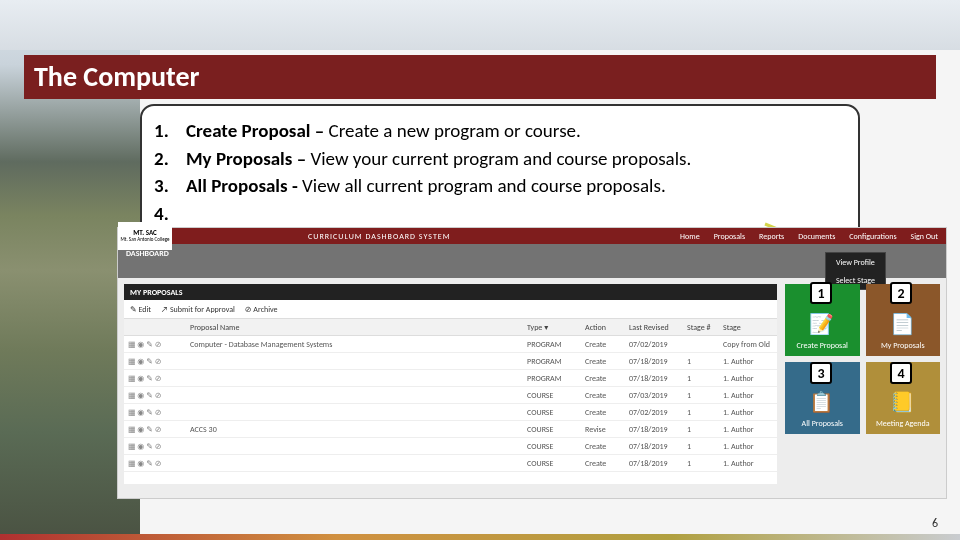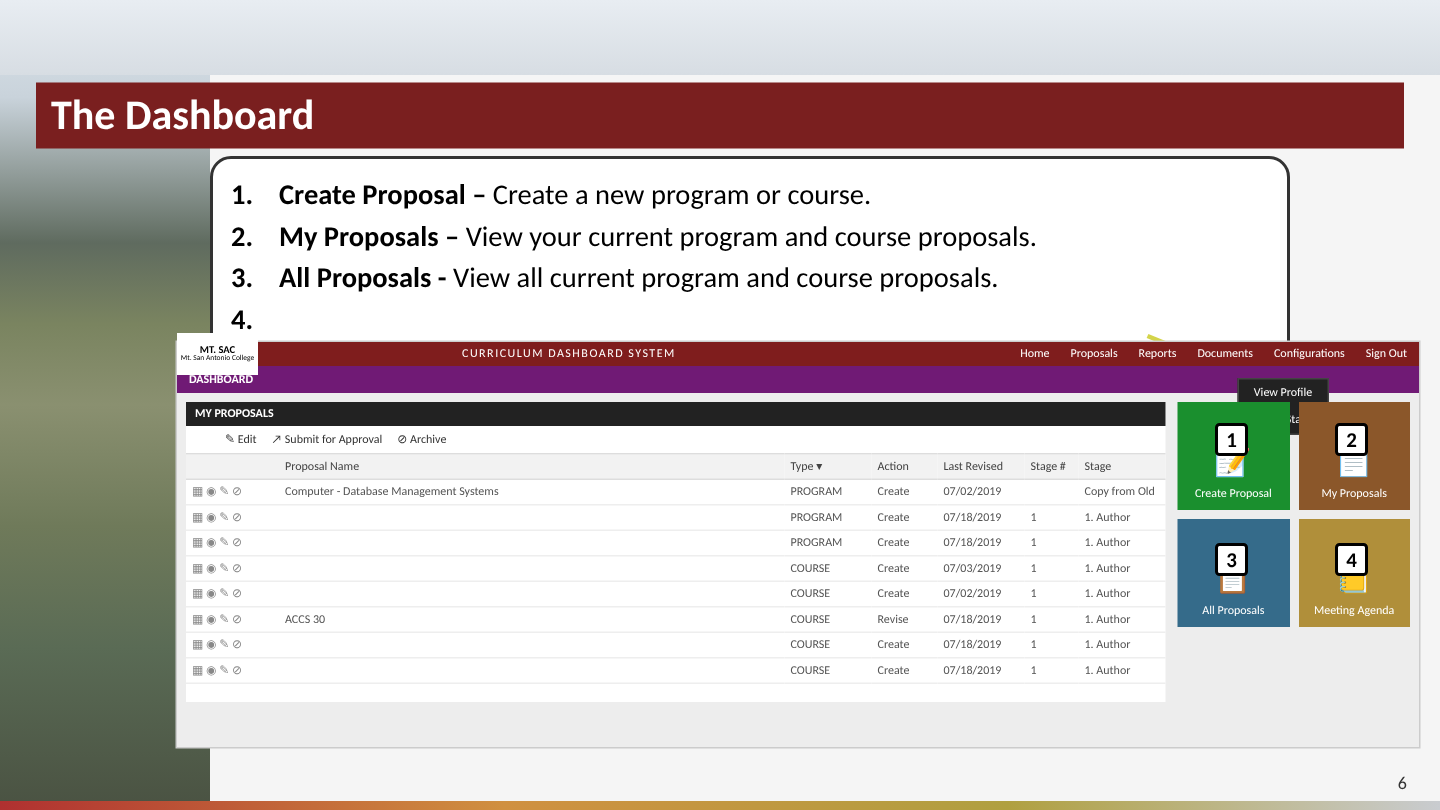--- a/index.html
+++ b/index.html
@@ -97,22 +97,22 @@
     right: 60px;
     top: 24px;
     background: #222;
     color: #fff;
     font-size: 8px;
     border: 1px solid #444;
   }
   .config-drop div { padding: 4px 10px; }
   
   .ss-teal {
-    height: 18px;
-    background: #701a75;
+    height: 34px;
+    background: #737373;
     color: #fff;
     font-size: 8px;
     line-height: 18px;
     padding-left: 8px;
     font-weight: 700;
   }
   .ss-body {
     display: flex;
     gap: 8px;
     padding: 6px 6px 0 6px;
@@ -128,21 +128,20 @@
     font-size: 8px;
     padding: 3px 6px;
     font-weight: 700;
   }
   .ss-actions {
     font-size: 8px;
     padding: 4px 6px;
     display: flex;
     gap: 10px;
     color: #333;
-    margin-left: 20px;
   }
   .ss-table {
     font-size: 8px;
     width: 100%;
     border-collapse: collapse;
   }
   .ss-table th {
     background: #f2f2f2;
     color: #444;
     text-align: left;
@@ -217,21 +216,21 @@
   
   .strip { position:absolute; bottom:0; left:0; width:960px; height:6px;
     background: linear-gradient(90deg,#b03030 0%,#d09040 35%,#b0a040 70%,#c9ccd0 100%); }
 </style>
 </head>
 <body>
 
 <div class="bg"></div>
 <div class="bg2"></div>
 
-<div class="title-bar">The Dashboard</div>
+<div class="title-bar">The Computer</div>
 
 <div class="explain">
   <div class="explain-row">
     <span class="explain-num">1.</span>
     <span><span class="b">Create Proposal – </span><span>Create a new program or course.</span></span>
   </div>
   <div class="explain-row">
     <span class="explain-num">2.</span>
     <span><span class="b">My Proposals – </span><span>View your current program and course proposals.</span></span>
   </div>

